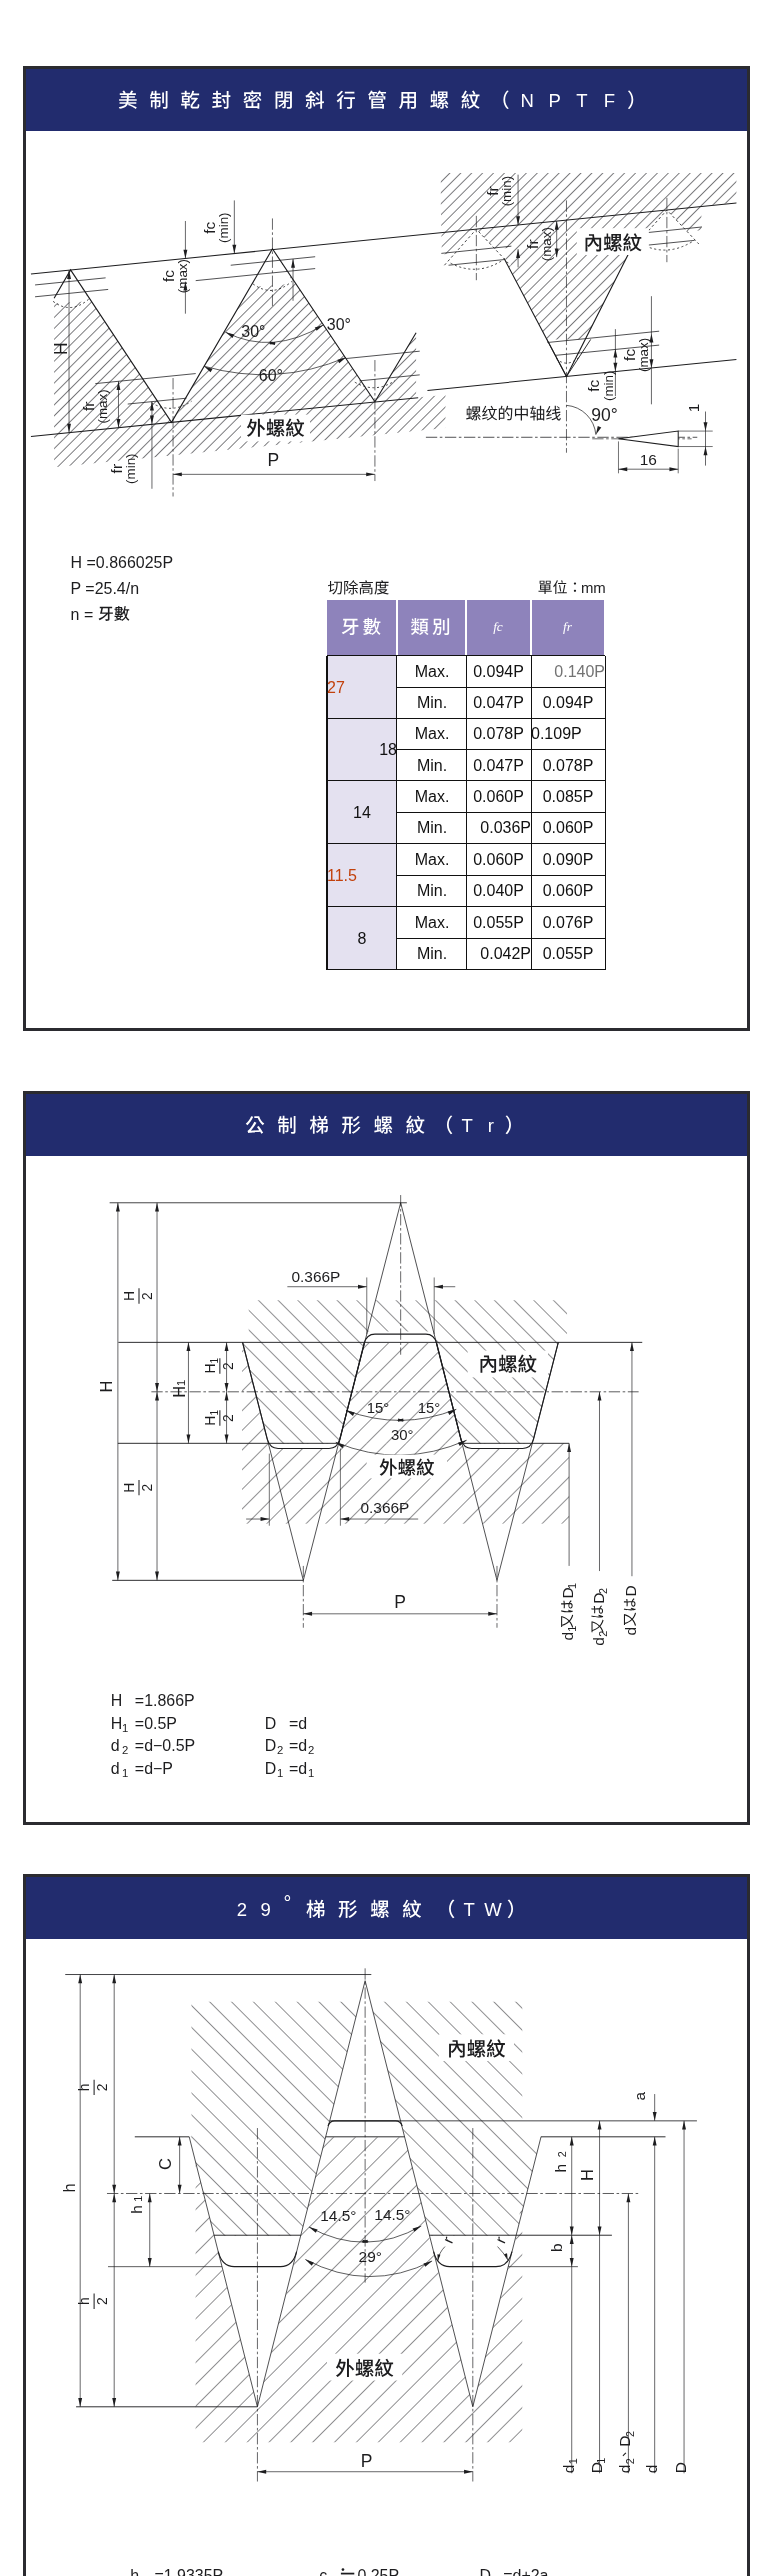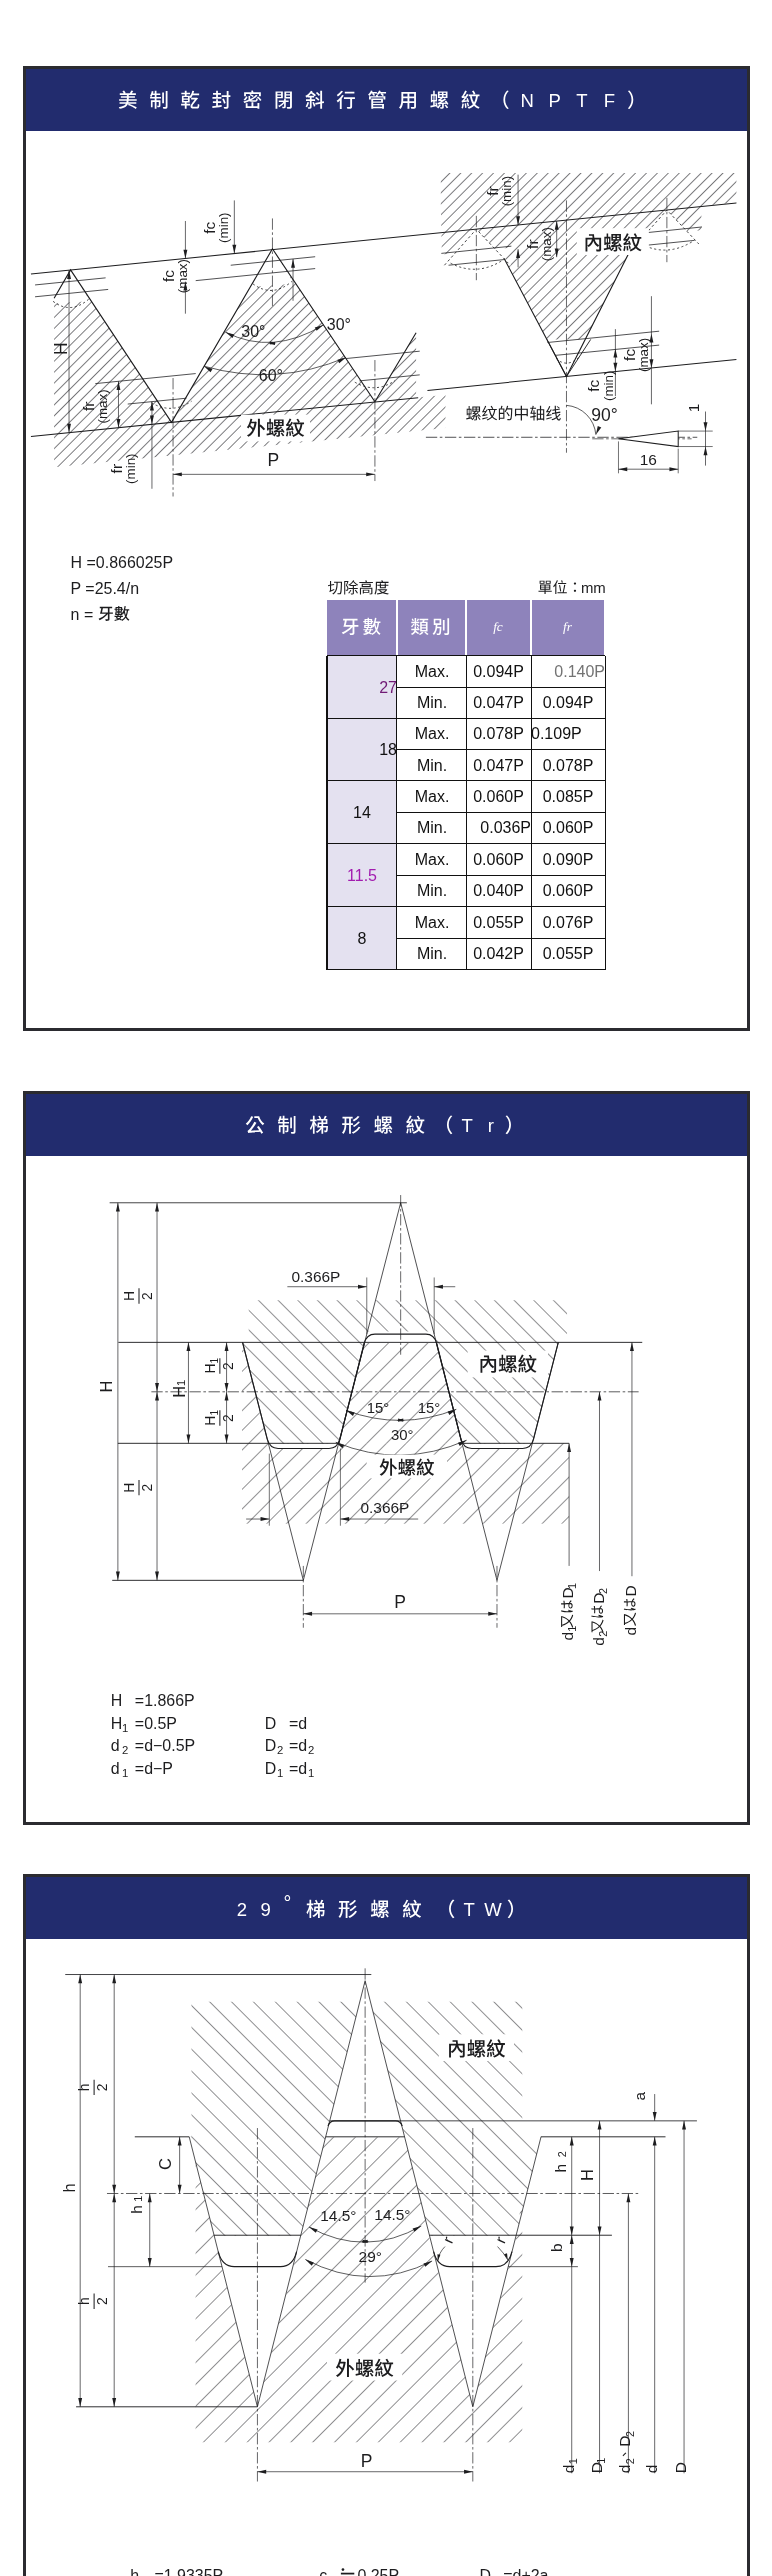--- a/index.html
+++ b/index.html
@@ -30,54 +30,54 @@
     <div style="position:absolute;left:0px;top:243px;width:278px;height:1.3px;background:#111"></div>
     <div style="position:absolute;left:70px;top:275px;width:209px;height:0.7px;background:#111"></div>
     <div style="position:absolute;left:0px;top:306px;width:278px;height:1.3px;background:#111"></div>
     <div style="position:absolute;left:70px;top:338px;width:209px;height:0.7px;background:#111"></div>
     <div style="position:absolute;left:0px;top:369px;width:278px;height:1.3px;background:#111"></div>
     <div style="position:absolute;left:-0.7px;top:56px;width:1.3px;height:314px;background:#111"></div>
     <div style="position:absolute;left:69px;top:56px;width:0.7px;height:314px;background:#111"></div>
     <div style="position:absolute;left:139px;top:56px;width:0.7px;height:314px;background:#111"></div>
     <div style="position:absolute;left:204px;top:56px;width:0.7px;height:314px;background:#111"></div>
     <div style="position:absolute;left:278px;top:56px;width:1.3px;height:314px;background:#111"></div>
-    <div style="position:absolute;left:0;top:56px;width:70px;height:63px;line-height:63px;text-align:right;font-size:16px;color:#701a75">27</div>
+    <div style="position:absolute;left:0;top:56px;width:70px;height:63px;line-height:63px;text-align:left;font-size:16px;color:#c2410c">27</div>
     <div style="position:absolute;left:70px;top:56px;width:70px;height:31px;line-height:31px;text-align:center;font-size:16px;color:#111">Max.</div>
     <div style="position:absolute;left:139px;top:56px;width:65px;height:31px;line-height:31px;text-align:center;font-size:16px;color:#111">0.094P</div>
     <div style="position:absolute;left:204px;top:56px;width:74px;height:31px;line-height:31px;text-align:right;font-size:16px;color:#737373">0.140P</div>
     <div style="position:absolute;left:70px;top:87px;width:70px;height:31px;line-height:31px;text-align:center;font-size:16px;color:#111">Min.</div>
     <div style="position:absolute;left:139px;top:87px;width:65px;height:31px;line-height:31px;text-align:center;font-size:16px;color:#111">0.047P</div>
     <div style="position:absolute;left:204px;top:87px;width:74px;height:31px;line-height:31px;text-align:center;font-size:16px;color:#111">0.094P</div>
     <div style="position:absolute;left:0;top:118px;width:70px;height:63px;line-height:63px;text-align:right;font-size:16px;color:#111">18</div>
     <div style="position:absolute;left:70px;top:118px;width:70px;height:31px;line-height:31px;text-align:center;font-size:16px;color:#111">Max.</div>
     <div style="position:absolute;left:139px;top:118px;width:65px;height:31px;line-height:31px;text-align:center;font-size:16px;color:#111">0.078P</div>
     <div style="position:absolute;left:204px;top:118px;width:74px;height:31px;line-height:31px;text-align:left;font-size:16px;color:#111">0.109P</div>
     <div style="position:absolute;left:70px;top:150px;width:70px;height:31px;line-height:31px;text-align:center;font-size:16px;color:#111">Min.</div>
     <div style="position:absolute;left:139px;top:150px;width:65px;height:31px;line-height:31px;text-align:center;font-size:16px;color:#111">0.047P</div>
     <div style="position:absolute;left:204px;top:150px;width:74px;height:31px;line-height:31px;text-align:center;font-size:16px;color:#111">0.078P</div>
     <div style="position:absolute;left:0;top:181px;width:70px;height:63px;line-height:63px;text-align:center;font-size:16px;color:#111">14</div>
     <div style="position:absolute;left:70px;top:181px;width:70px;height:31px;line-height:31px;text-align:center;font-size:16px;color:#111">Max.</div>
     <div style="position:absolute;left:139px;top:181px;width:65px;height:31px;line-height:31px;text-align:center;font-size:16px;color:#111">0.060P</div>
     <div style="position:absolute;left:204px;top:181px;width:74px;height:31px;line-height:31px;text-align:center;font-size:16px;color:#111">0.085P</div>
     <div style="position:absolute;left:70px;top:212px;width:70px;height:31px;line-height:31px;text-align:center;font-size:16px;color:#111">Min.</div>
     <div style="position:absolute;left:139px;top:212px;width:65px;height:31px;line-height:31px;text-align:right;font-size:16px;color:#111">0.036P</div>
     <div style="position:absolute;left:204px;top:212px;width:74px;height:31px;line-height:31px;text-align:center;font-size:16px;color:#111">0.060P</div>
-    <div style="position:absolute;left:0;top:244px;width:70px;height:63px;line-height:63px;text-align:center;font-size:16px;color:#a21caf">11.5</div>
+    <div style="position:absolute;left:0;top:244px;width:70px;height:63px;line-height:63px;text-align:left;font-size:16px;color:#c2410c">11.5</div>
     <div style="position:absolute;left:70px;top:244px;width:70px;height:31px;line-height:31px;text-align:center;font-size:16px;color:#111">Max.</div>
     <div style="position:absolute;left:139px;top:244px;width:65px;height:31px;line-height:31px;text-align:center;font-size:16px;color:#111">0.060P</div>
     <div style="position:absolute;left:204px;top:244px;width:74px;height:31px;line-height:31px;text-align:center;font-size:16px;color:#111">0.090P</div>
     <div style="position:absolute;left:70px;top:275px;width:70px;height:31px;line-height:31px;text-align:center;font-size:16px;color:#111">Min.</div>
     <div style="position:absolute;left:139px;top:275px;width:65px;height:31px;line-height:31px;text-align:center;font-size:16px;color:#111">0.040P</div>
     <div style="position:absolute;left:204px;top:275px;width:74px;height:31px;line-height:31px;text-align:center;font-size:16px;color:#111">0.060P</div>
     <div style="position:absolute;left:0;top:307px;width:70px;height:63px;line-height:63px;text-align:center;font-size:16px;color:#111">8</div>
     <div style="position:absolute;left:70px;top:307px;width:70px;height:31px;line-height:31px;text-align:center;font-size:16px;color:#111">Max.</div>
     <div style="position:absolute;left:139px;top:307px;width:65px;height:31px;line-height:31px;text-align:center;font-size:16px;color:#111">0.055P</div>
     <div style="position:absolute;left:204px;top:307px;width:74px;height:31px;line-height:31px;text-align:center;font-size:16px;color:#111">0.076P</div>
     <div style="position:absolute;left:70px;top:338px;width:70px;height:31px;line-height:31px;text-align:center;font-size:16px;color:#111">Min.</div>
-    <div style="position:absolute;left:139px;top:338px;width:65px;height:31px;line-height:31px;text-align:center;font-size:16px;color:#111">0.042P</div>
+    <div style="position:absolute;left:139px;top:338px;width:65px;height:31px;line-height:31px;text-align:right;font-size:16px;color:#111">0.042P</div>
     <div style="position:absolute;left:204px;top:338px;width:74px;height:31px;line-height:31px;text-align:center;font-size:16px;color:#111">0.055P</div>
   </div>
 <svg class="ov" style="left:23px;top:66px" width="727" height="965" viewBox="45 129 1411 1874">
     <defs>
 <pattern id="h1" width="15" height="15" patternUnits="userSpaceOnUse" patternTransform="rotate(45)">
 <line x1="0" y1="0" x2="0" y2="15" stroke="#222226" stroke-width="2.3"></line>
       </pattern>
 <pattern id="h2i" width="27" height="27" patternUnits="userSpaceOnUse" patternTransform="rotate(-45)">
 <line x1="0" y1="0" x2="0" y2="27" stroke="#26262a" stroke-width="2.0"></line>
       </pattern>

